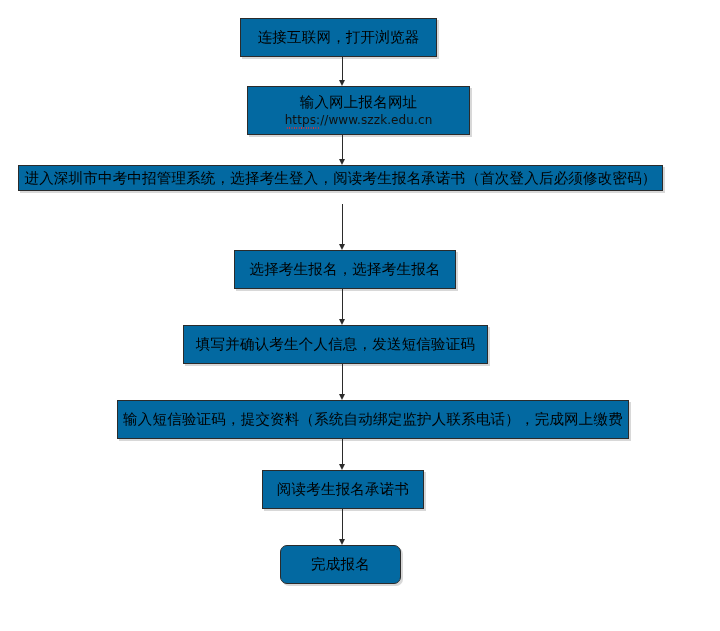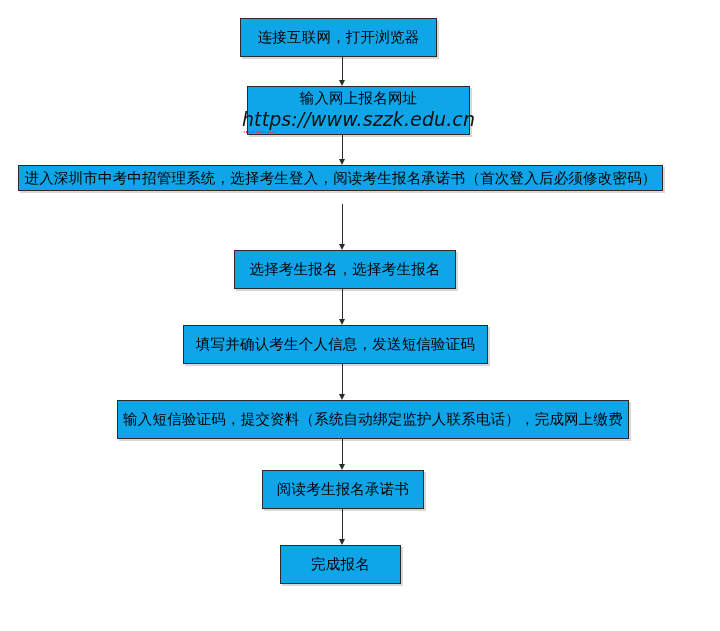--- a/index.html
+++ b/index.html
@@ -21,45 +21,44 @@
     left: 0;
     top: 0;
     width: 720px;
     height: 631px;
   }
 
   
   .node {
     position: absolute;
     box-sizing: border-box;
-    background: #0ea5e9;
+    background: #0369a1;
     border: 1px solid #2b2b2b;
     box-shadow: 2px 2px 0 0 #d8d8d8;
     display: flex;
     flex-direction: column;
     align-items: center;
     justify-content: center;
     text-align: center;
     color: #000000;
     font-size: 14.5px;
     line-height: 1.25;
     letter-spacing: 0.2px;
     white-space: nowrap;
   }
 
   .node .line1 { display: block; }
 
   .node .url {
     display: block;
-    font-size: 19px;
+    font-size: 12px;
     letter-spacing: 0.1px;
     color: #111111;
     position: relative;
     margin-top: 1px;
-    font-style: italic;
   }
   
   .node .url::after {
     content: "";
     position: absolute;
     left: 1px;
     bottom: -1px;
     width: 34px;
     height: 2px;
     background-image: radial-gradient(circle, #e03131 0.6px, transparent 0.7px);
@@ -92,21 +91,21 @@
   }
 
   
   #node-0 { left: 240px; top: 18px;  width: 197px; height: 39px; }
   #node-1 { left: 247px; top: 86px;  width: 223px; height: 49px; }
   #node-2 { left: 18px;  top: 165px; width: 645px; height: 26px; }
   #node-3 { left: 234px; top: 250px; width: 222px; height: 39px; }
   #node-4 { left: 183px; top: 325px; width: 305px; height: 39px; }
   #node-5 { left: 117px; top: 400px; width: 512px; height: 39px; }
   #node-6 { left: 262px; top: 470px; width: 162px; height: 39px; }
-  #node-7 { left: 280px; top: 545px; width: 121px; height: 39px; }
+  #node-7 { left: 280px; top: 545px; width: 121px; height: 39px; border-radius: 7px; }
 
   
   #conn-0 { top: 57px;  height: 29px; }
   #conn-1 { top: 135px; height: 30px; }
   #conn-2 { top: 204px; height: 46px; }
   #conn-3 { top: 289px; height: 36px; }
   #conn-4 { top: 364px; height: 36px; }
   #conn-5 { top: 439px; height: 31px; }
   #conn-6 { top: 509px; height: 36px; }
 

